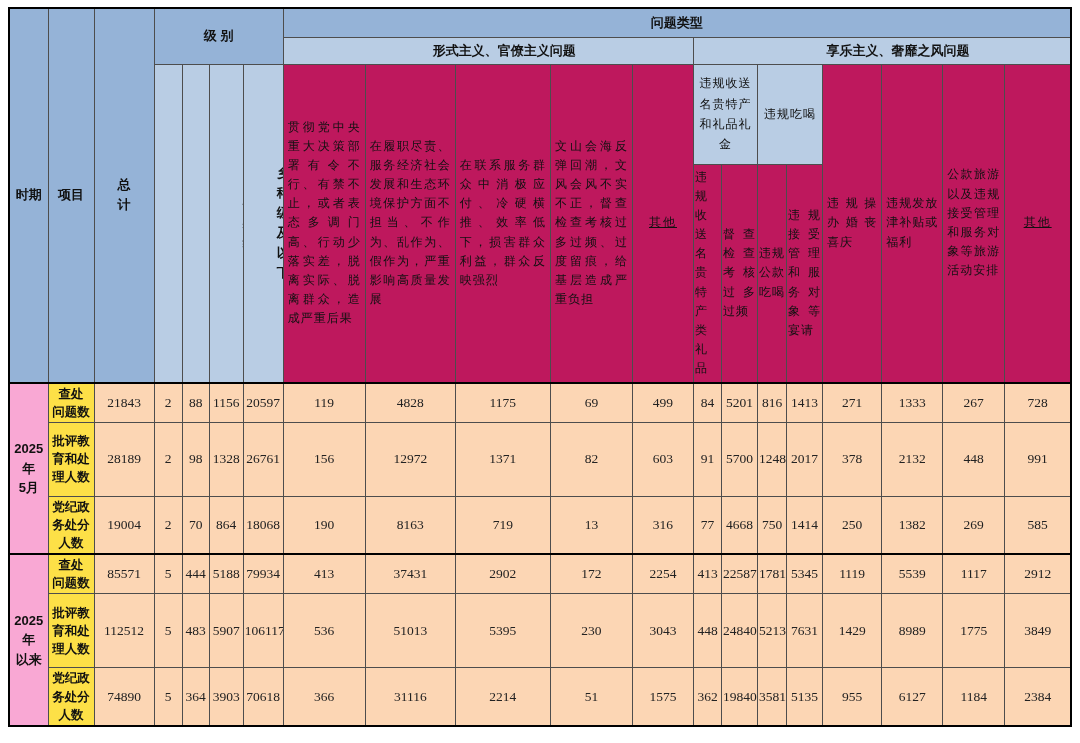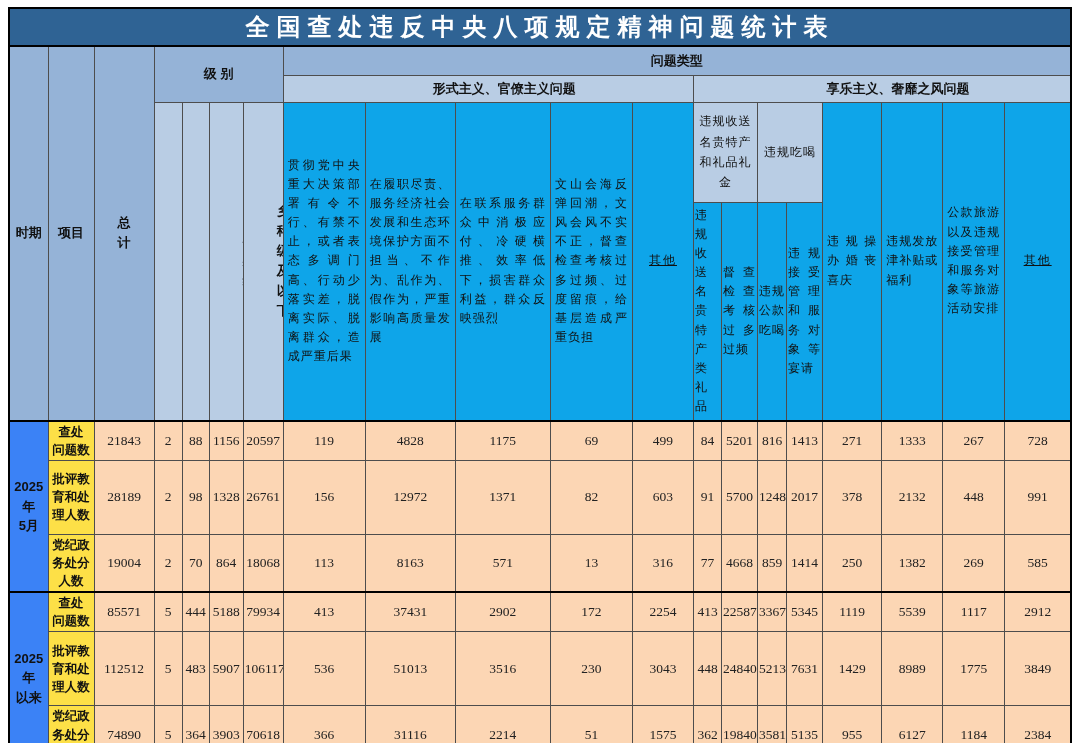--- a/index.html
+++ b/index.html
@@ -10,39 +10,38 @@
     font-family:"Liberation Serif","DejaVu Serif",serif;font-weight:bold;font-size:24px;letter-spacing:7px;}
   table{border-collapse:collapse;table-layout:fixed;width:1064px;border:2px solid #000;}
   td{border:1px solid #4d4d4d;vertical-align:middle;text-align:center;padding:1px;color:#111;overflow:hidden;box-sizing:border-box;}
   
   .tl{border-left:1px solid #737373;}
   .tt{border-top:2px solid #000;}
   
   .hmid{background:#95B3D7;font-weight:bold;font-size:13px;}
   .hlight{background:#B9CDE4;font-weight:bold;font-size:13px;padding-left:33px;}
   .pre{white-space:pre-line;line-height:1.55;}
-  .desc{background:#0ea5e9;font-family:"Liberation Serif","DejaVu Serif",serif;font-weight:normal;
+  .desc{background:#be185d;font-family:"Liberation Serif","DejaVu Serif",serif;font-weight:normal;
     font-size:12px;text-align:justify;text-justify:inter-character;word-break:break-all;
     padding:5px 4px;line-height:1.6;letter-spacing:1px;}
   .gcell{background:#B9CDE4;font-family:"Liberation Serif","DejaVu Serif",serif;font-weight:normal;
     font-size:12px;word-break:break-all;line-height:1.7;padding:3px 2px;letter-spacing:1px;margin-left:44px;}
   .sub{padding:3px 1px;}
   .other{text-align:center;letter-spacing:2px;text-decoration:underline;}
   
-  .period{background:#3b82f6;font-weight:bold;font-size:13px;white-space:pre-line;line-height:1.5;}
+  .period{background:#f9a8d4;font-weight:bold;font-size:13px;white-space:pre-line;line-height:1.5;}
   .item{background:#fde047;font-weight:bold;font-size:12.5px;white-space:pre-line;line-height:1.45;}
   .val{background:#FCD6B4;font-family:"Liberation Serif","DejaVu Serif",serif;font-size:13.5px;color:#222;}
   tr.h1{height:29px;} tr.h2{height:27px;} tr.h3{height:100px;} tr.h4{height:128px;}
   tr.dr0{height:36px;} tr.dr1{height:74px;} tr.dr2{height:56px;border-radius:16px;}
 </style>
 </head>
 <body>
 
 <div class="sheet">
-  <div class="title-bar">全国查处违反中央八项规定精神问题统计表</div>
 
   <table>
     <colgroup>
       <col style="width:39px">
         <col style="width:46px">
         <col style="width:60px">
       <col style="width:28px">
         <col style="width:27px">
         <col style="width:34px">
         <col style="width:40px">
@@ -160,28 +159,28 @@
         </tr>
         <tr class="dr2">
           <td class="item">党纪政
 务处分
 人数</td>
           <td class="val">19004</td>
           <td class="val tl">2</td>
           <td class="val">70</td>
           <td class="val">864</td>
           <td class="val">18068</td>
-          <td class="val tl">113</td>
+          <td class="val tl">190</td>
           <td class="val">8163</td>
-          <td class="val">571</td>
+          <td class="val">719</td>
           <td class="val">13</td>
           <td class="val">316</td>
           <td class="val tl">77</td>
           <td class="val">4668</td>
-          <td class="val">859</td>
+          <td class="val">750</td>
           <td class="val">1414</td>
           <td class="val">250</td>
           <td class="val">1382</td>
           <td class="val">269</td>
           <td class="val">585</td>
         </tr>
         <tr class="dr0">
           <td rowspan="3" class="period tt">2025年
 以来</td>
           <td class="item tt">查处
@@ -191,39 +190,39 @@
           <td class="val tt">444</td>
           <td class="val tt">5188</td>
           <td class="val tt">79934</td>
           <td class="val tl tt">413</td>
           <td class="val tt">37431</td>
           <td class="val tt">2902</td>
           <td class="val tt">172</td>
           <td class="val tt">2254</td>
           <td class="val tl tt">413</td>
           <td class="val tt">22587</td>
-          <td class="val tt">3367</td>
+          <td class="val tt">1781</td>
           <td class="val tt">5345</td>
           <td class="val tt">1119</td>
           <td class="val tt">5539</td>
           <td class="val tt">1117</td>
           <td class="val tt">2912</td>
         </tr>
         <tr class="dr1">
           <td class="item">批评教
 育和处
 理人数</td>
           <td class="val">112512</td>
           <td class="val tl">5</td>
           <td class="val">483</td>
           <td class="val">5907</td>
           <td class="val">106117</td>
           <td class="val tl">536</td>
           <td class="val">51013</td>
-          <td class="val">3516</td>
+          <td class="val">5395</td>
           <td class="val">230</td>
           <td class="val">3043</td>
           <td class="val tl">448</td>
           <td class="val">24840</td>
           <td class="val">5213</td>
           <td class="val">7631</td>
           <td class="val">1429</td>
           <td class="val">8989</td>
           <td class="val">1775</td>
           <td class="val">3849</td>

